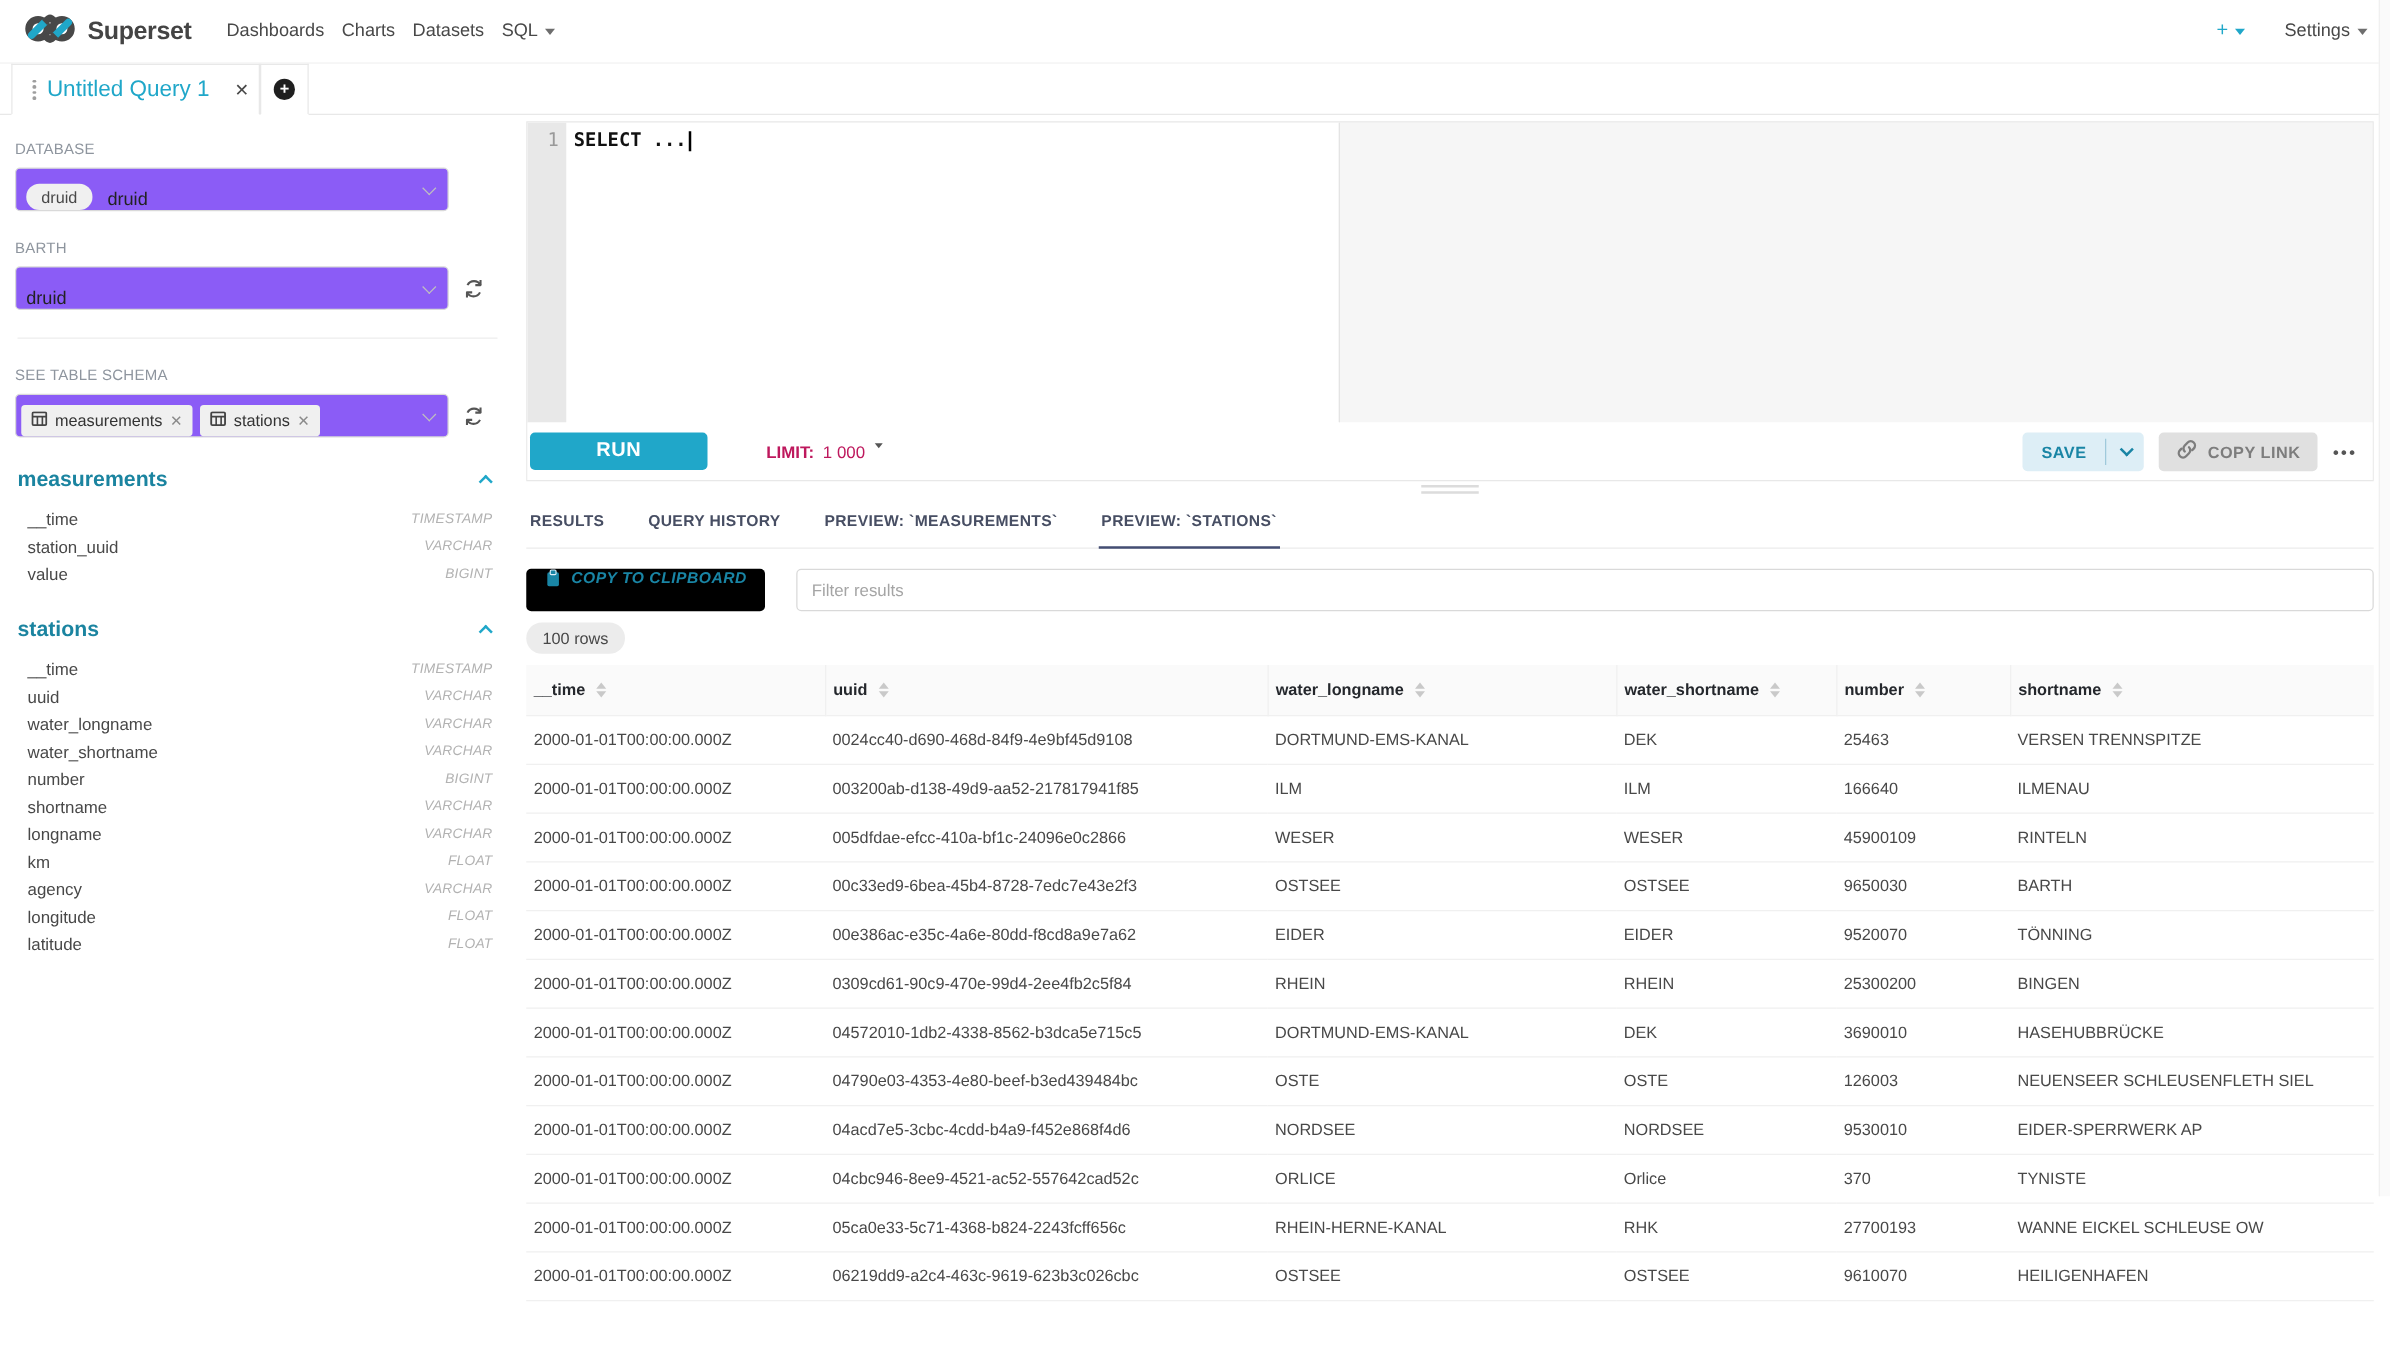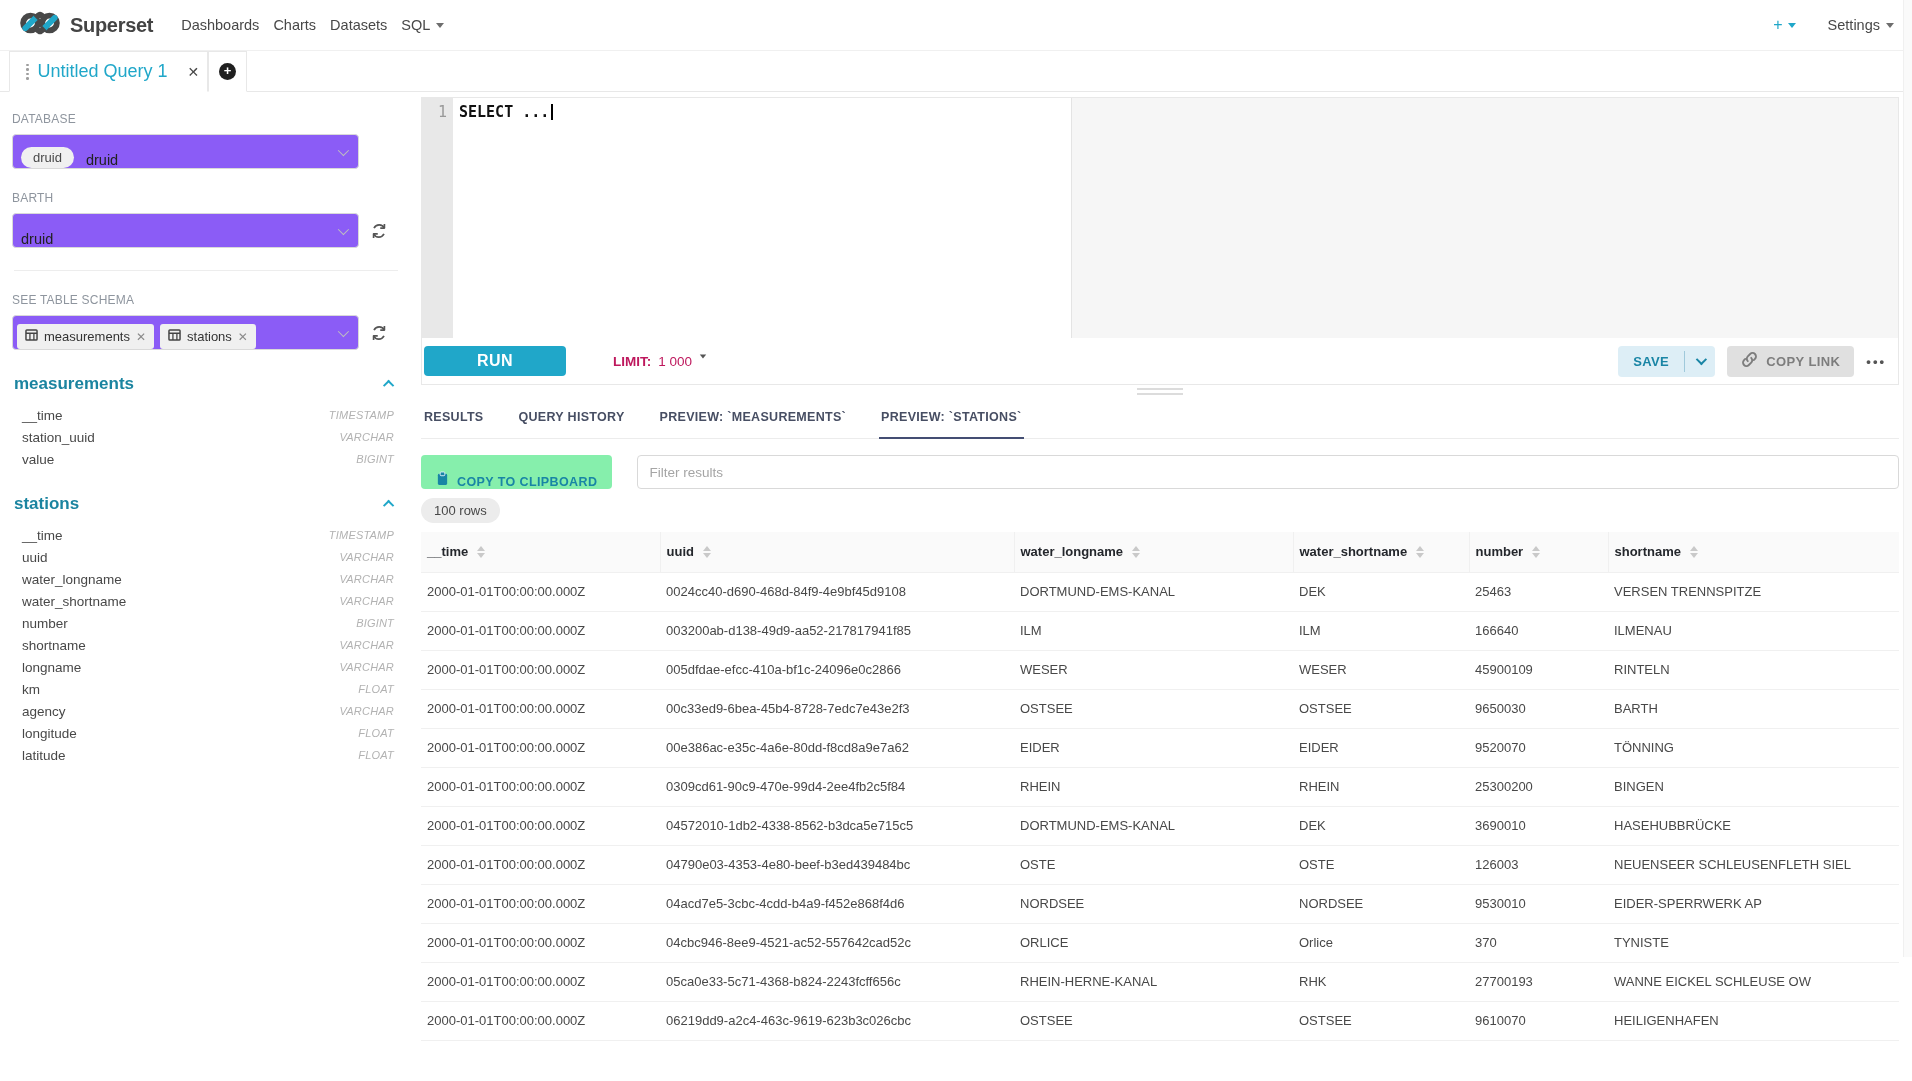--- a/index.html
+++ b/index.html
@@ -101,23 +101,23 @@
   .resize-handle i { width:46px; height:2px; background:#dcdcdc; display:block; }
 
   
   .result-tabs { display:flex; gap:31px; border-bottom:1px solid #ececec; margin-top:4px; padding-left:1px; }
   .rtab { font-size:12.5px; font-weight:bold; color:#474e63; letter-spacing:0.3px; padding:9px 2px 13px 2px;
     cursor:pointer; border-bottom:2px solid transparent; margin-bottom:-1px; }
   .rtab.active { border-bottom-color:#444e73; }
 
   
   .results-bar { display:flex; align-items:center; gap:9px; margin-top:16px; }
-  .copyclip-btn { height:34px; flex:none; background:#86efac; border:none; border-radius:4px; display:flex;
-    align-items:flex-end; gap:8px; padding:0 15px; color:#1985a5; font-weight:bold; font-size:12.5px;
-    letter-spacing:0.4px; cursor:pointer; }
+  .copyclip-btn { height:34px; flex:none; background:#000000; border:none; border-radius:4px; display:flex;
+    align-items:flex-start; gap:8px; padding:0 15px; color:#1985a5; font-weight:bold; font-size:12.5px;
+    letter-spacing:0.4px; cursor:pointer;font-style:italic; }
   .filter-input { flex:1; height:34px; border:1px solid #d9d9d9; border-radius:4px; padding:0 11px;
     font-size:13.5px; color:#333; font-family:inherit;margin-left:16px; }
   .filter-input::placeholder { color:#a5a5a5; }
   .rowcount-row { margin-top:9px; }
   .rowcount { display:inline-block; background:#ececec; border-radius:13px; padding:5px 13px; font-size:13px; color:#484848; }
 
   
   .rtable { width:100%; border-collapse:collapse; table-layout:fixed; margin-top:9px; }
   .rtable th { background:#fafafa; border-bottom:1px solid #f0f0f0; border-right:1px solid #f0f0f0;
     height:40px; text-align:left; padding:0 8px 0 6px; font-size:13px; color:#24272c; font-weight:bold; cursor:pointer; }

